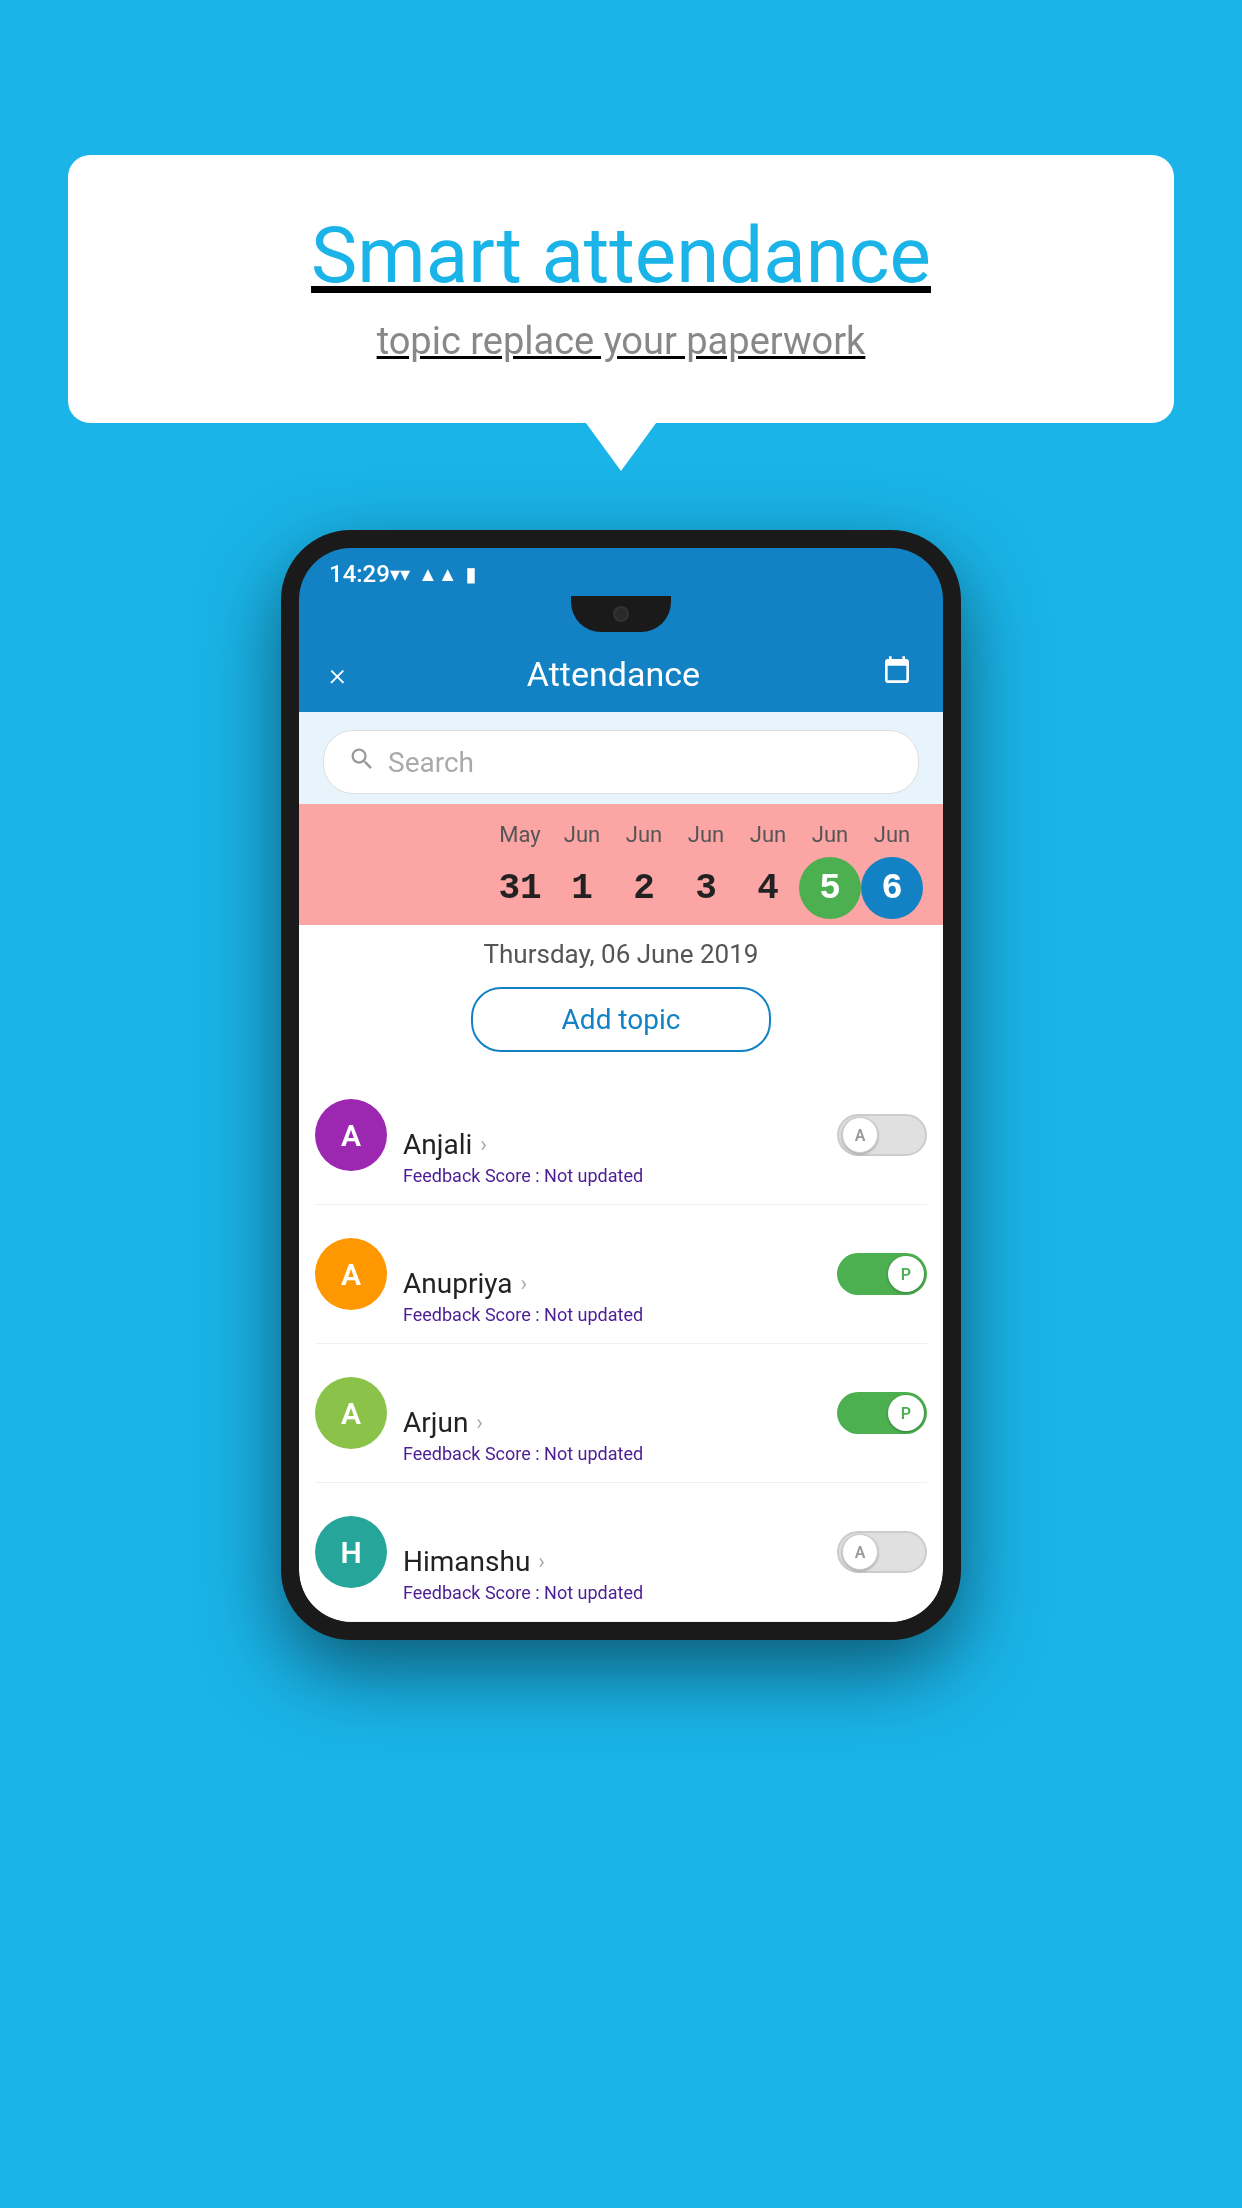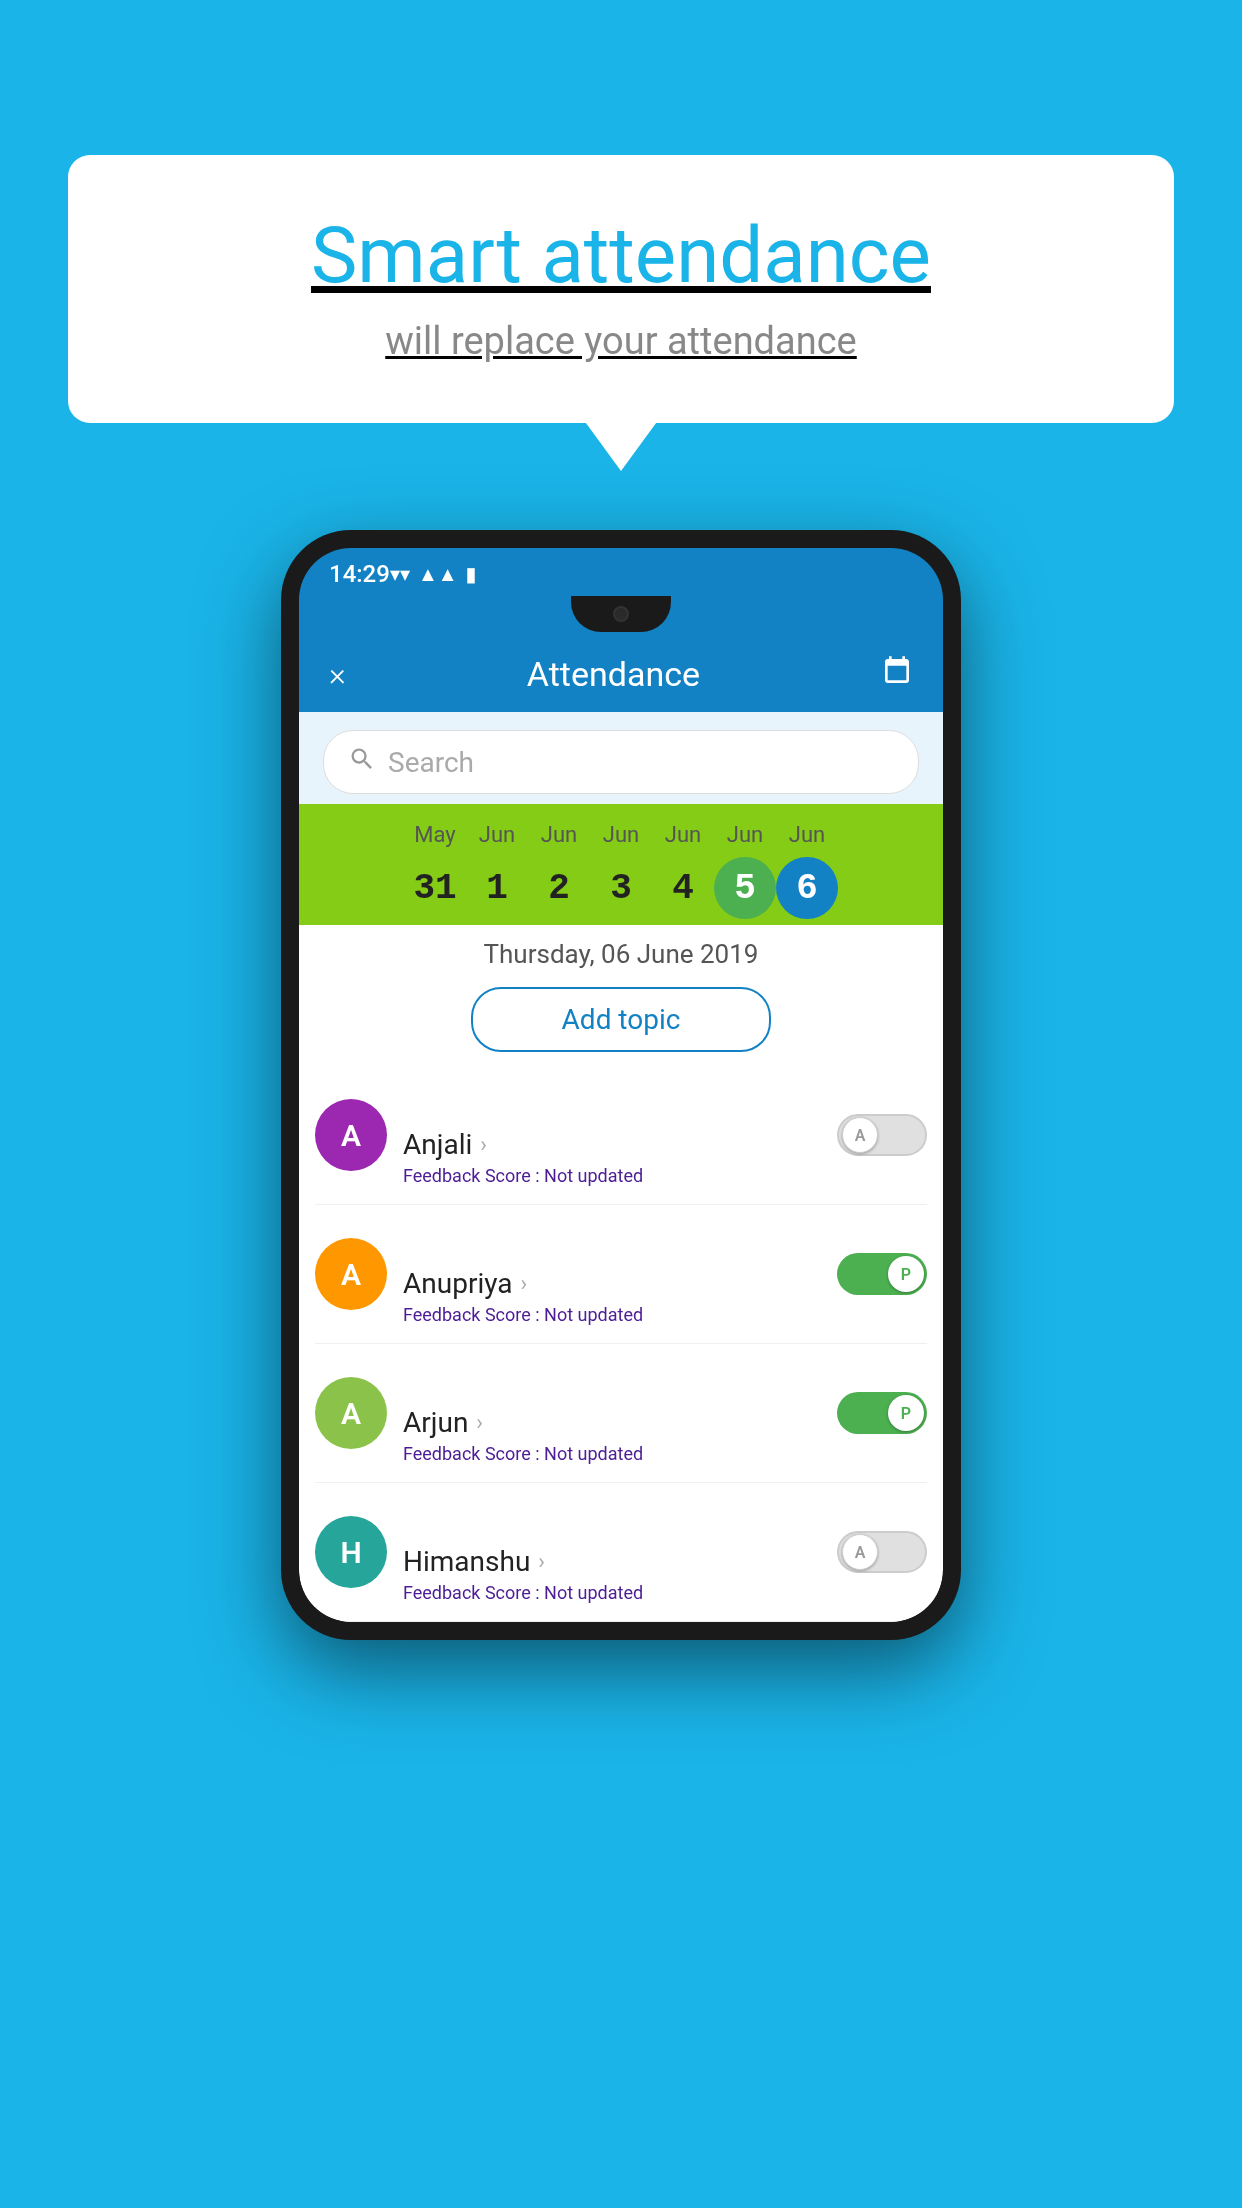--- a/index.html
+++ b/index.html
@@ -187,23 +187,23 @@
     }
 
     .search-text {
       font-size: 28px;
       color: #aaa;
     }
 
     
     .calendar-row {
       display: flex;
-      justify-content: center;
+      justify-content: flex-end;
       padding: 18px 20px 6px;
-      background: #84cc16;
+      background: #fca5a5;
     }
 
     .calendar-day {
       display: flex;
       flex-direction: column;
       align-items: center;
       gap: 10px;
     }
 
     .cal-month {
@@ -384,21 +384,21 @@
       border-radius: 52px;
       overflow: hidden;
     }
   </style>
 </head>
 <body>
 
 <div class="speech-bubble-wrapper">
   <div class="speech-bubble">
     <div class="bubble-title">Smart attendance</div>
-    <div class="bubble-subtitle">will replace your attendance</div>
+    <div class="bubble-subtitle">topic replace your paperwork</div>
   </div>
 </div>
 
 <div class="phone-wrapper">
   <div class="phone-frame">
     <div class="phone-screen">
 
       <div class="status-bar">
         <span class="status-time">14:29</span>
         <div class="status-icons">

